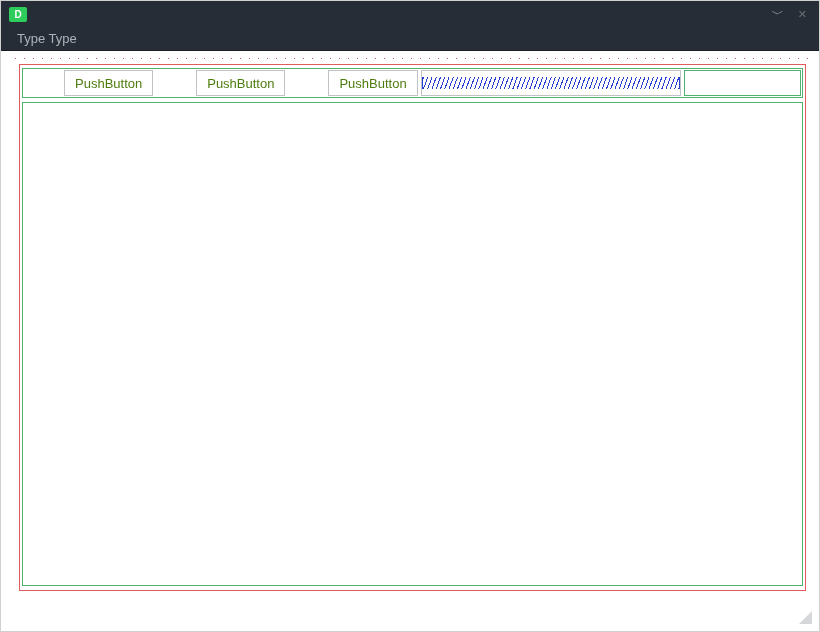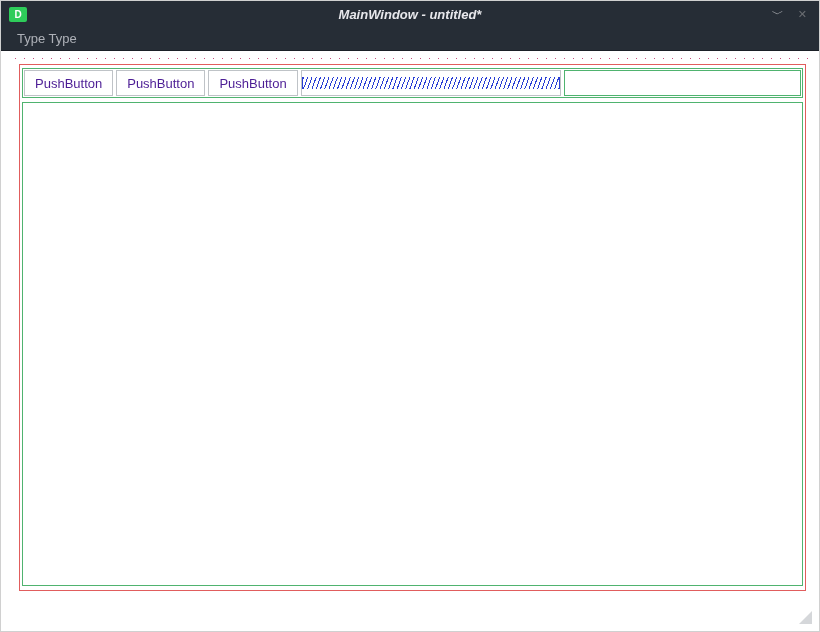--- a/index.html
+++ b/index.html
@@ -132,29 +132,30 @@
       top: 3px;
       height: 30px;
       display: flex;
       gap: 3px;
       border: 1px solid #4fb36f;
       padding: 1px;
     }
     .push-button {
       border: 1px solid #bfc3c7;
       background: #ffffff;
-      color: #4c1d95;
+      color: #4d7c0f;
       font-size: 13px;
       padding: 0 10px;
       display: flex;
       align-items: center;
       justify-content: center;
       height: 26px;
       white-space: nowrap;
       cursor: pointer;
+      margin-left: 40px;
     }
     .spacer-widget {
       border: 1px solid #bfc3c7;
       height: 26px;
       width: 260px;
       position: relative;
       background: #ffffff;
       display: flex;
       align-items: center;
       justify-content: center;
@@ -208,21 +209,20 @@
   </style>
 </head>
 <body>
 
 <div class="window">
 
   <div class="titlebar">
     <div class="titlebar-icon">
       <span>D</span>
     </div>
-    <div class="titlebar-title">MainWindow - untitled*</div>
     <div class="titlebar-controls">
       <span class="titlebar-chevron">﹀</span>
       <span class="titlebar-close">✕</span>
     </div>
   </div>
 
   <div class="menubar">
     <span class="menubar-placeholder">Type Type</span>
   </div>
 

